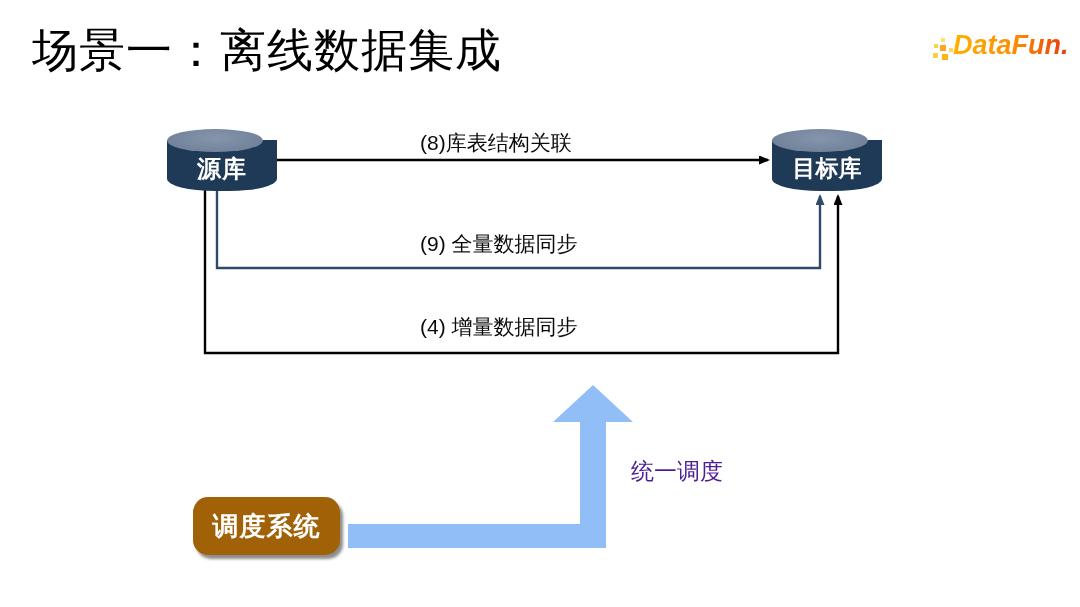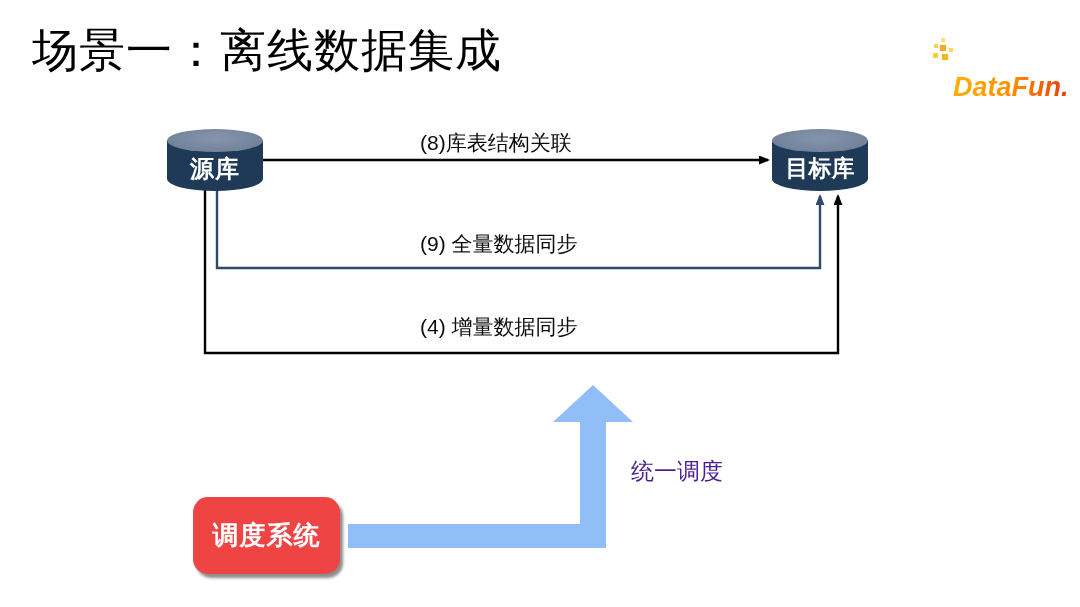--- a/index.html
+++ b/index.html
@@ -16,35 +16,35 @@
   }
 
   
   .logo{left:933px;top:30px;width:130px;height:40px;}
   .logo-mosaic{position:absolute;left:0;top:6px;width:22px;height:30px;}
   .logo-mosaic i{position:absolute;display:block;}
   .logo-text{
     position:absolute;left:20px;top:0;
     font-size:27px;font-weight:bold;font-style:italic;letter-spacing:0px;
     background:linear-gradient(90deg,#FFB100 0%,#FF8A00 55%,#E8380D 100%);
-    -webkit-background-clip:text;background-clip:text;color:transparent;margin-top:42px;
+    -webkit-background-clip:text;background-clip:text;color:transparent;
   }
 
   
   svg.connectors{left:0;top:0;width:1080px;height:607px;}
 
   
   .cylinder{width:96px;height:62px;}
   .cylinder .cyl-top{
     position:absolute;left:0;top:0;width:96px;height:23px;border-radius:50%;
     background:radial-gradient(ellipse at 50% 40%,#8695AC 0%,#72839B 70%,#5D7089 100%);
     z-index:2;
   }
   .cylinder .cyl-body{
-    position:absolute;left:0;top:11px;width:96px;height:51px;
+    position:absolute;left:0;top:11px;width:110px;height:51px;
     background:#1F3A57;
     border-radius:0 0 48px 48px / 0 0 12px 12px;
     display:flex;align-items:center;justify-content:center;z-index:1;
   }
   .cylinder .cyl-label{
     color:#fff;font-weight:bold;font-size:24px;margin-top:6px;letter-spacing:1px;
     white-space:nowrap;
   }
   .cyl-source{left:167px;top:129px;}
   .cyl-target{left:772px;top:129px;}
@@ -53,21 +53,21 @@
   
   .flow-label{
     font-size:21px;color:#0a0a0a;white-space:nowrap;
   }
   .flow-label-1{left:420px;top:129px;}
   .flow-label-2{left:420px;top:230px;}
   .flow-label-3{left:420px;top:313px;}
 
   
   .scheduler-box{
-    left:193px;top:497px;width:147px;height:77px;background:#ef4444;
+    left:193px;top:497px;width:147px;height:58px;background:#a16207;
     border-radius:15px;display:flex;align-items:center;justify-content:center;
     box-shadow:3px 4px 3px rgba(0,0,0,0.45);
   }
   .scheduler-box .scheduler-label{
     color:#fff;font-weight:bold;font-size:26px;letter-spacing:1px;
   }
 
   .scheduler-arrow-label{
     left:631px;top:456px;font-size:23px;color:#4c1d95;white-space:nowrap;
   }

